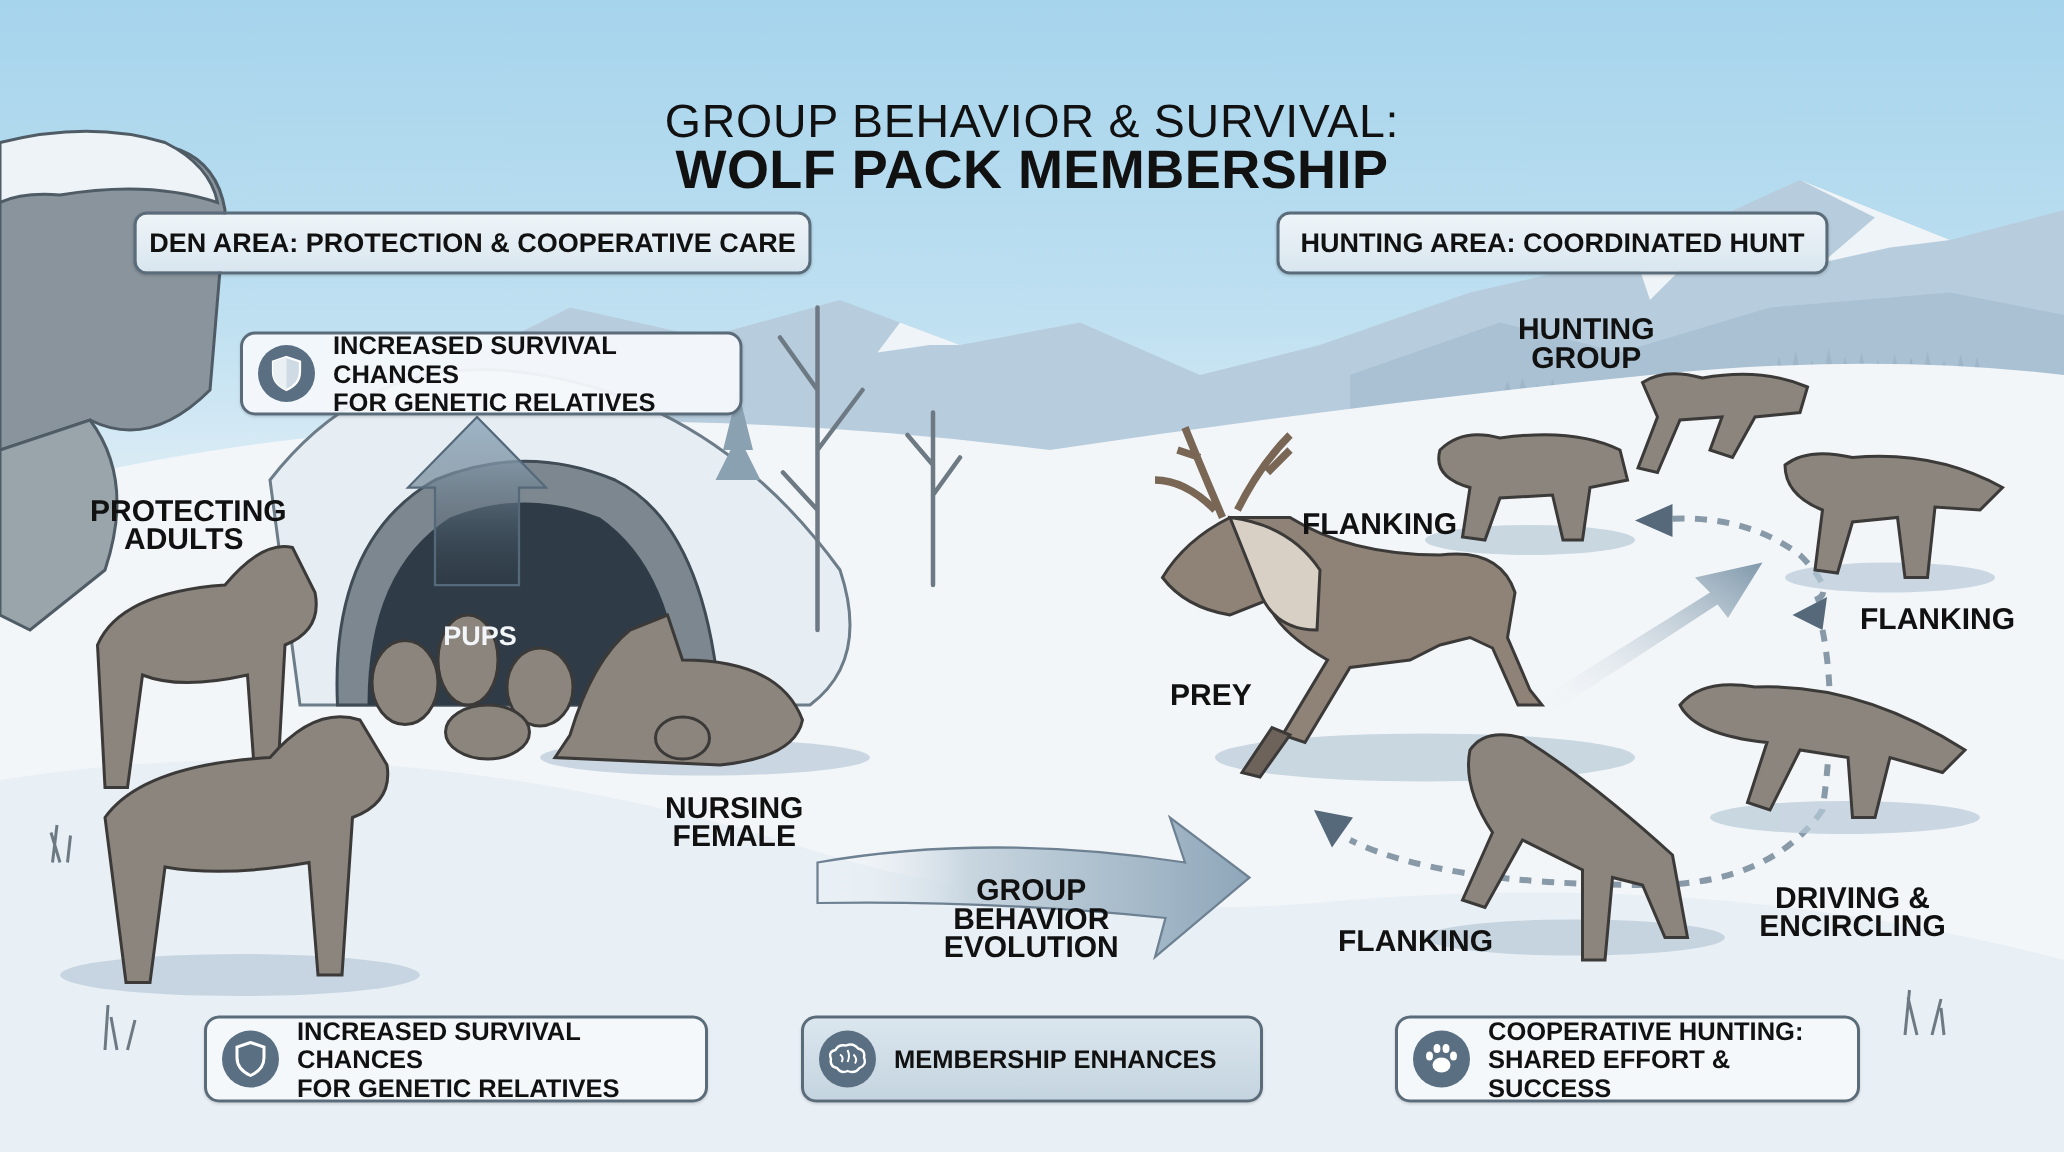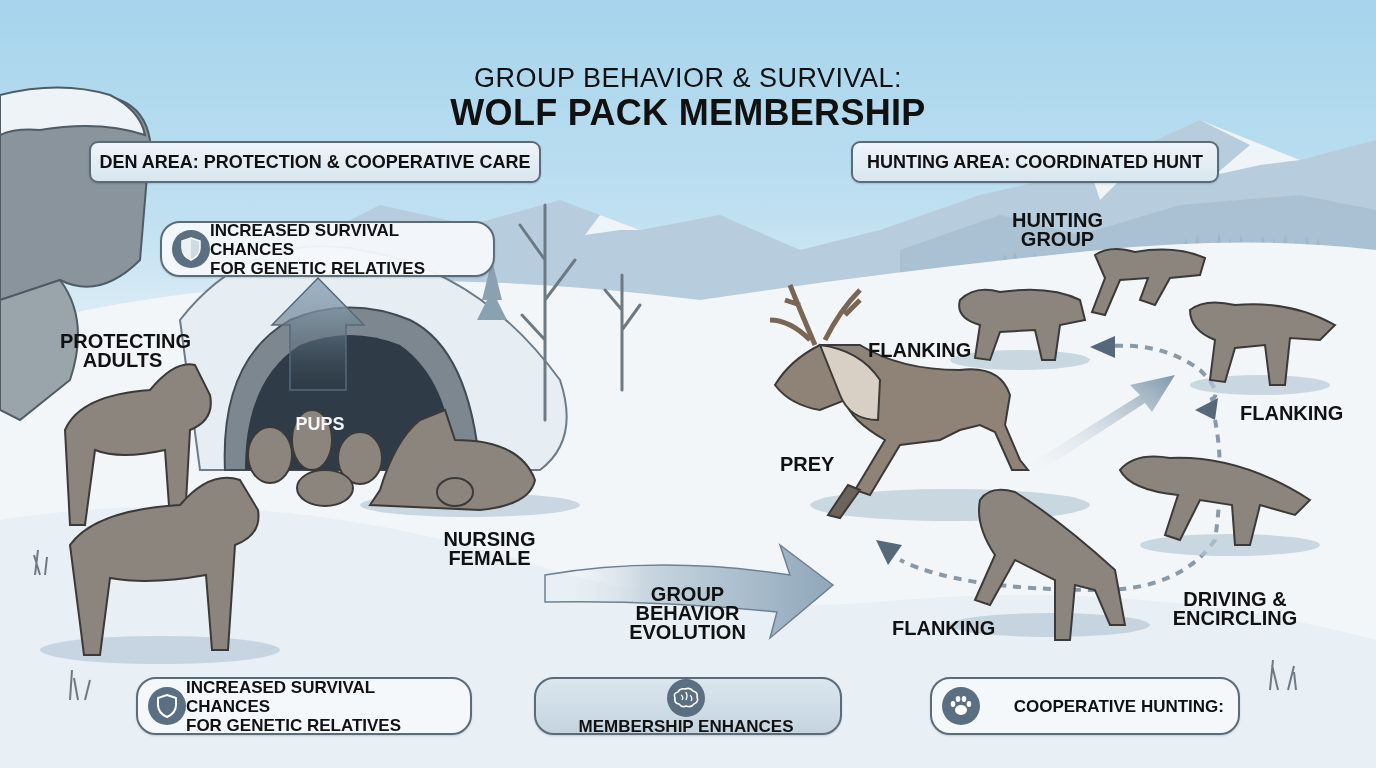--- a/index.html
+++ b/index.html
@@ -1,28 +1,28 @@
 <!DOCTYPE html>
 <html><head>
 <meta charset="utf-8">
 <style>
   html,body{margin:0;padding:0;}
   body{width:1376px;height:768px;overflow:hidden;position:relative;
     font-family:"Liberation Sans","DejaVu Sans",sans-serif;
     background:linear-gradient(180deg,#a6d4ec 0%,#bfe0f1 28%,#d8ebf5 40%,#eef4f8 55%,#f3f6f9 100%);}
   .scene{position:absolute;inset:0;}
   .title{position:absolute;left:0;width:1376px;text-align:center;color:#111;}
-  .title.l1{top:63px;font-size:27px;font-weight:400;letter-spacing:.5px;}
+  .title.l1{top:63px;font-size:31px;font-weight:400;letter-spacing:.5px;}
   .title.l2{top:92px;font-size:36px;font-weight:700;letter-spacing:.3px;}
   .hdr-box{position:absolute;background:linear-gradient(180deg,#eef4f8,#d9e6ef);border:2px solid #5a6b79;
     border-radius:9px;font-weight:700;font-size:18px;color:#111;display:flex;align-items:center;justify-content:center;
     box-shadow:0 1px 2px rgba(0,0,0,.15);}
-  .info-box{position:absolute;background:rgba(244,248,251,.95);border:2px solid #5a6b79;border-radius:20px;
-    display:flex;align-items:center;padding:0 14px 0 10px;box-sizing:border-box;box-shadow:0 1px 2px rgba(0,0,0,.15);}
-  .info-box.blue{background:linear-gradient(180deg,#dbe6ee,#c4d4df);flex-direction:column;}
+  .info-box{position:absolute;background:rgba(244,248,251,.95);border:2px solid #5a6b79;border-radius:10px;
+    display:flex;align-items:center;gap:12px;padding:0 14px 0 10px;box-sizing:border-box;box-shadow:0 1px 2px rgba(0,0,0,.15);}
+  .info-box.blue{background:linear-gradient(180deg,#dbe6ee,#c4d4df);}
   .info-icon{width:38px;height:38px;border-radius:50%;background:#5a6f82;flex:0 0 38px;display:flex;align-items:center;justify-content:center;}
   .info-text{font-weight:700;font-size:17px;line-height:19px;color:#111;}
   .lbl{position:absolute;font-weight:700;font-size:20px;color:#111;line-height:19px;text-align:center;}
   .lbl.white{color:#f2f6f9;font-size:18px;}
   svg{position:absolute;}
 </style>
 </head>
 <body>
 
 <div class="scene">
@@ -184,28 +184,29 @@
       <svg width="26" height="22" viewBox="0 0 26 22" style="position:static">
         <path d="M6 17 Q1 16 2 11 Q0 6 5 5 Q7 1 12 2 Q17 0 20 4 Q25 5 24 10 Q26 15 21 17 Q18 21 13 19 Q9 21 6 17 Z" fill="none" stroke="#fff" stroke-width="1.6"></path>
         <path d="M8 8 Q11 10 9 13 M13 5 Q15 9 13 13 M17 8 Q20 11 18 14" fill="none" stroke="#fff" stroke-width="1.3"></path>
       </svg>
     </span>
     <div class="info-text">
       <div>MEMBERSHIP ENHANCES</div>
     </div>
   </div>
 
-  <div class="info-box" style="left:930px;top:677px;width:310px;height:58px;justify-content:space-between;">
+  <div class="info-box" style="left:930px;top:677px;width:310px;height:58px;">
     <span class="info-icon">
       <svg width="24" height="24" viewBox="0 0 24 24" style="position:static">
         <ellipse cx="12" cy="16" rx="6" ry="5" fill="#fff"></ellipse>
         <ellipse cx="4" cy="10" rx="2.3" ry="3" fill="#fff"></ellipse>
         <ellipse cx="9" cy="5" rx="2.3" ry="3" fill="#fff"></ellipse>
         <ellipse cx="15" cy="5" rx="2.3" ry="3" fill="#fff"></ellipse>
         <ellipse cx="20" cy="10" rx="2.3" ry="3" fill="#fff"></ellipse>
       </svg>
     </span>
     <div class="info-text">
       <div>COOPERATIVE HUNTING:</div>
+      <div>SHARED EFFORT &amp; SUCCESS</div>
     </div>
   </div>
 
 </div>
 
 </body></html>

